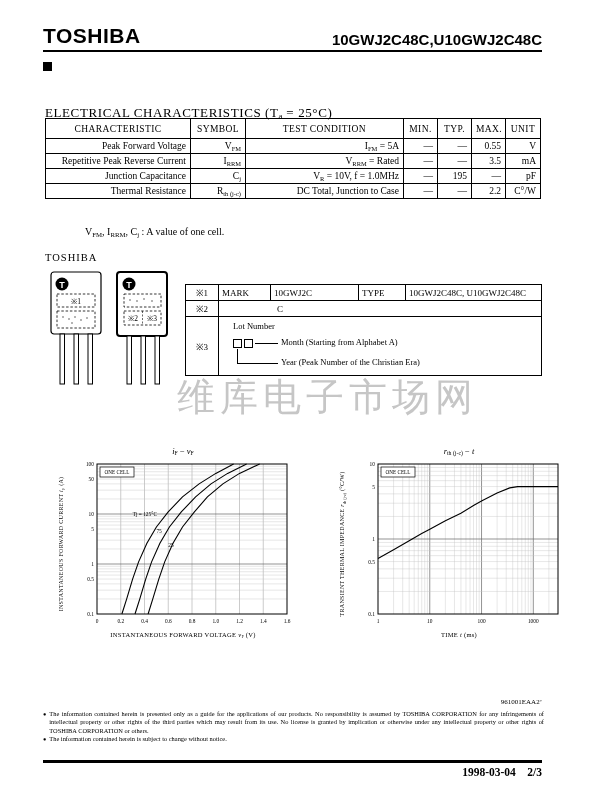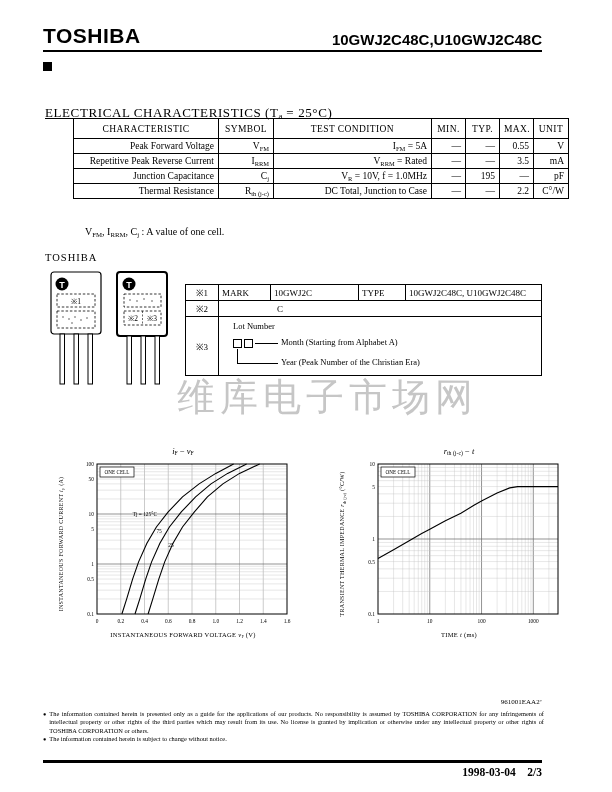--- a/index.html
+++ b/index.html
@@ -11,21 +11,21 @@
   .abs { position:absolute; }
 
   
   .brand { left:43px; top:24px; font-family:"Liberation Sans",sans-serif; font-weight:bold; font-size:21px; letter-spacing:0.5px; }
   .partnos { right:70px; top:31px; font-family:"Liberation Sans",sans-serif; font-weight:bold; font-size:15px; }
   .header-rule { left:43px; right:70px; top:50px; height:2px; background:#000; }
   .sq-marker { left:43px; top:62px; width:9px; height:9px; background:#000; }
 
   
   .sec-title { left:45px; top:105px; font-size:13px; letter-spacing:0.6px;text-decoration:underline; }
-  .etable-wrap { left:45px; top:118px;margin-left:28px; }
+  .etable-wrap { left:45px; top:118px; }
   table.etable { border-collapse:collapse; width:495px; font-size:9.5px; table-layout:fixed; }
   table.etable th, table.etable td { border:1px solid #000; padding:1px 4px; vertical-align:middle;text-align:right; }
   table.etable th { font-weight:normal; text-align:center; height:20px; letter-spacing:0.4px; }
   table.etable td { height:15px; }
   td.ctr, th.ctr { text-align:center; }
   .sub { font-size:68%; vertical-align:-0.25em; letter-spacing:0; }
   .it { font-style:italic; }
   .note { left:85px; top:226px; font-size:10px; }
 
   

